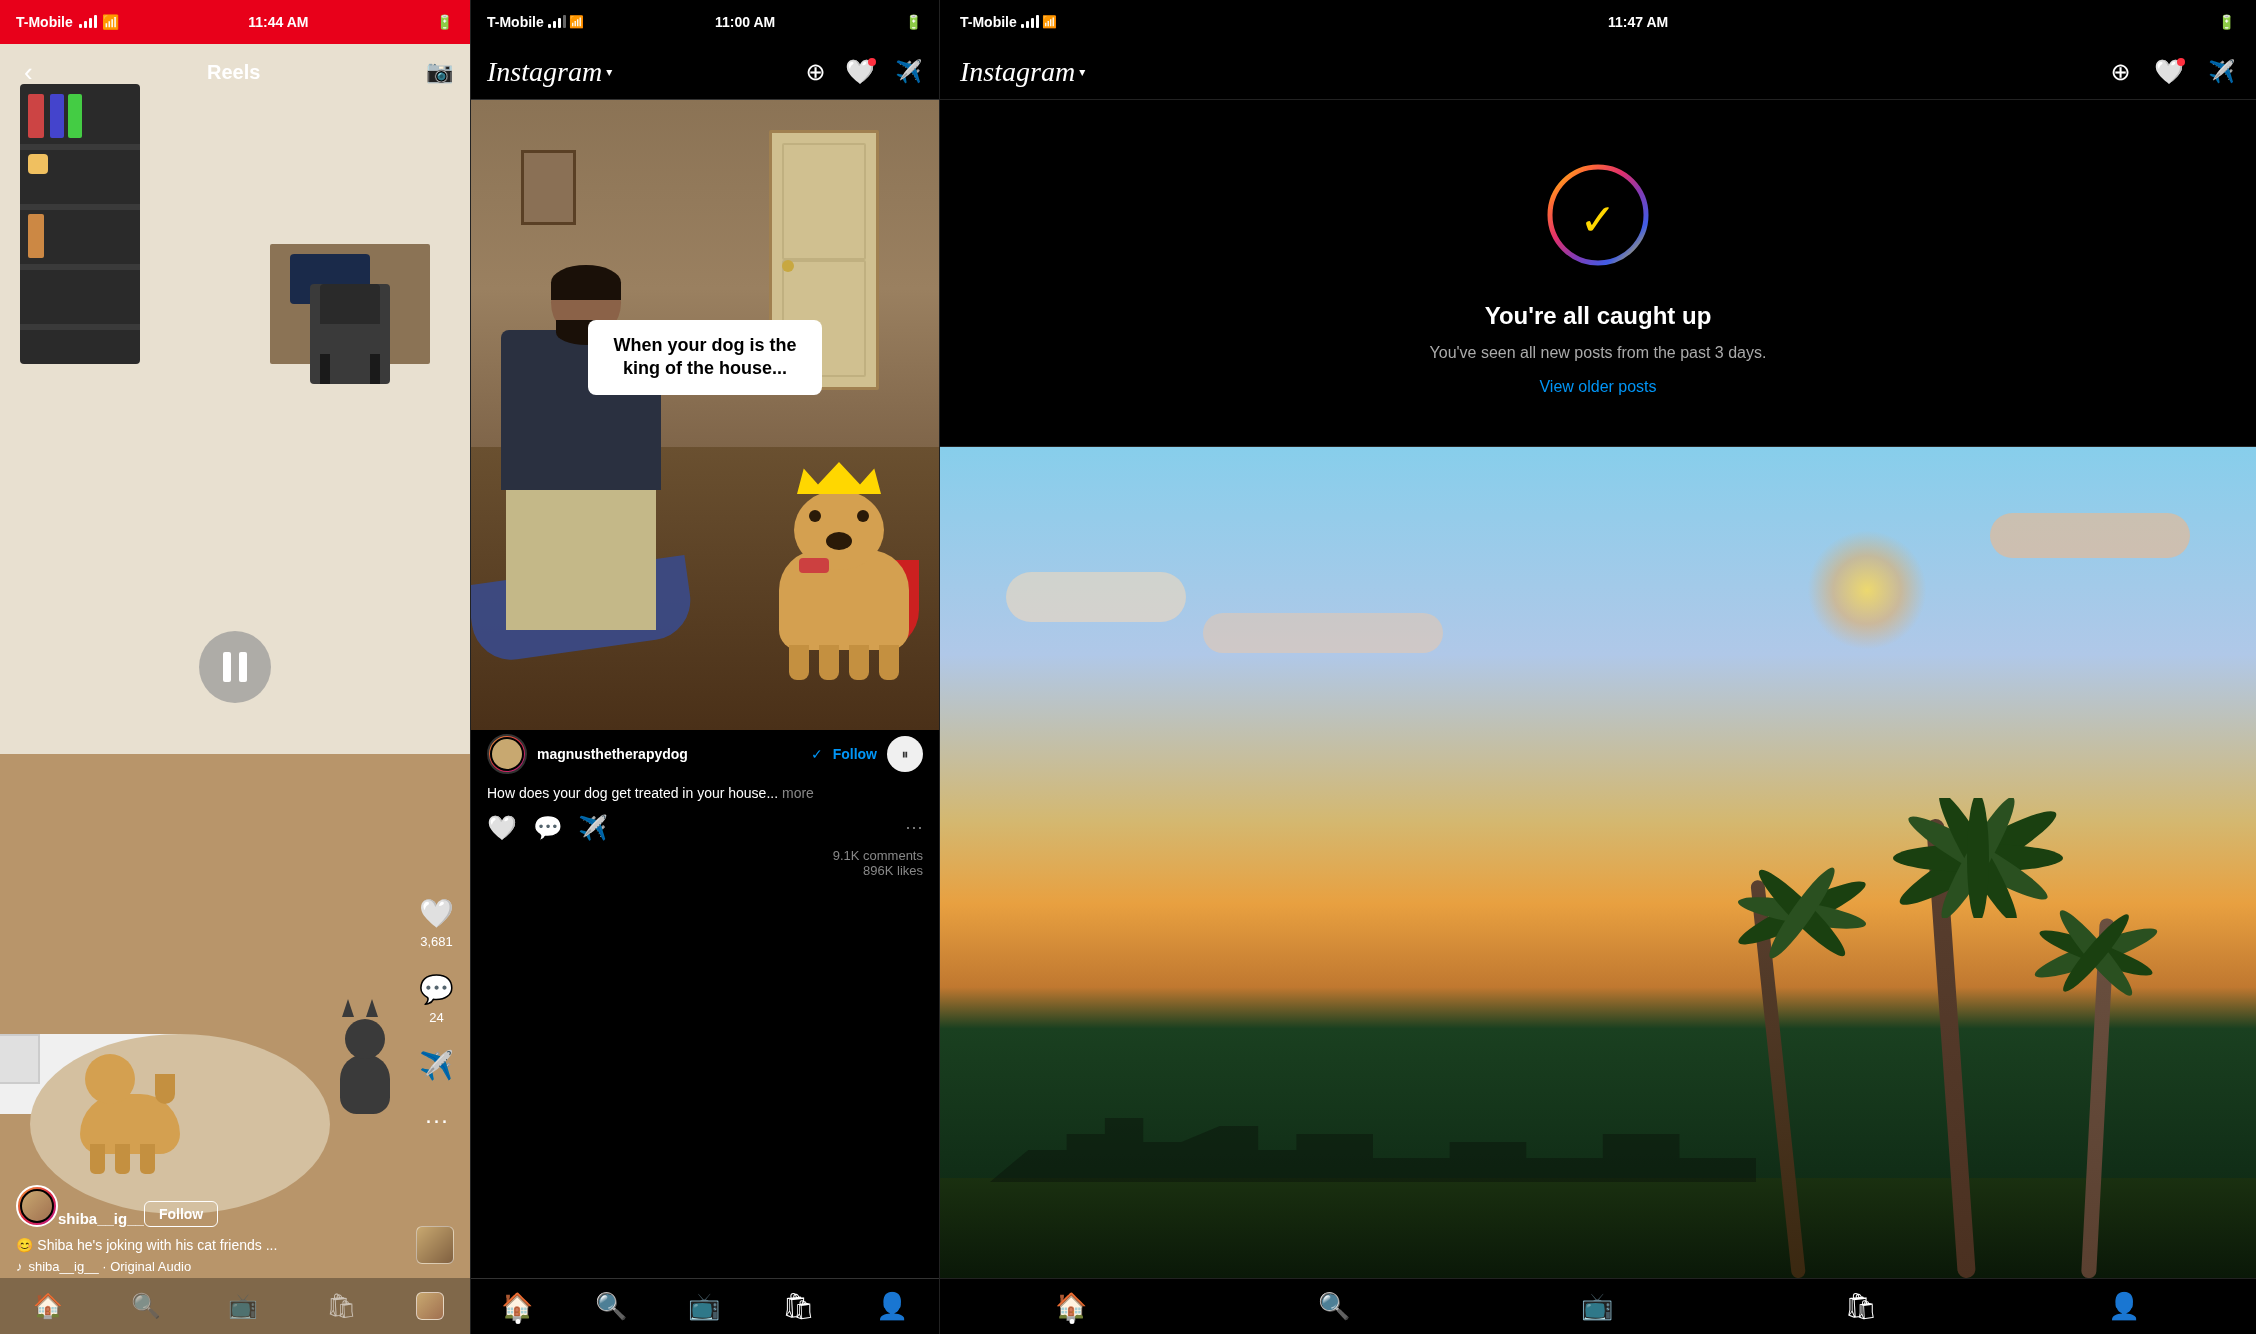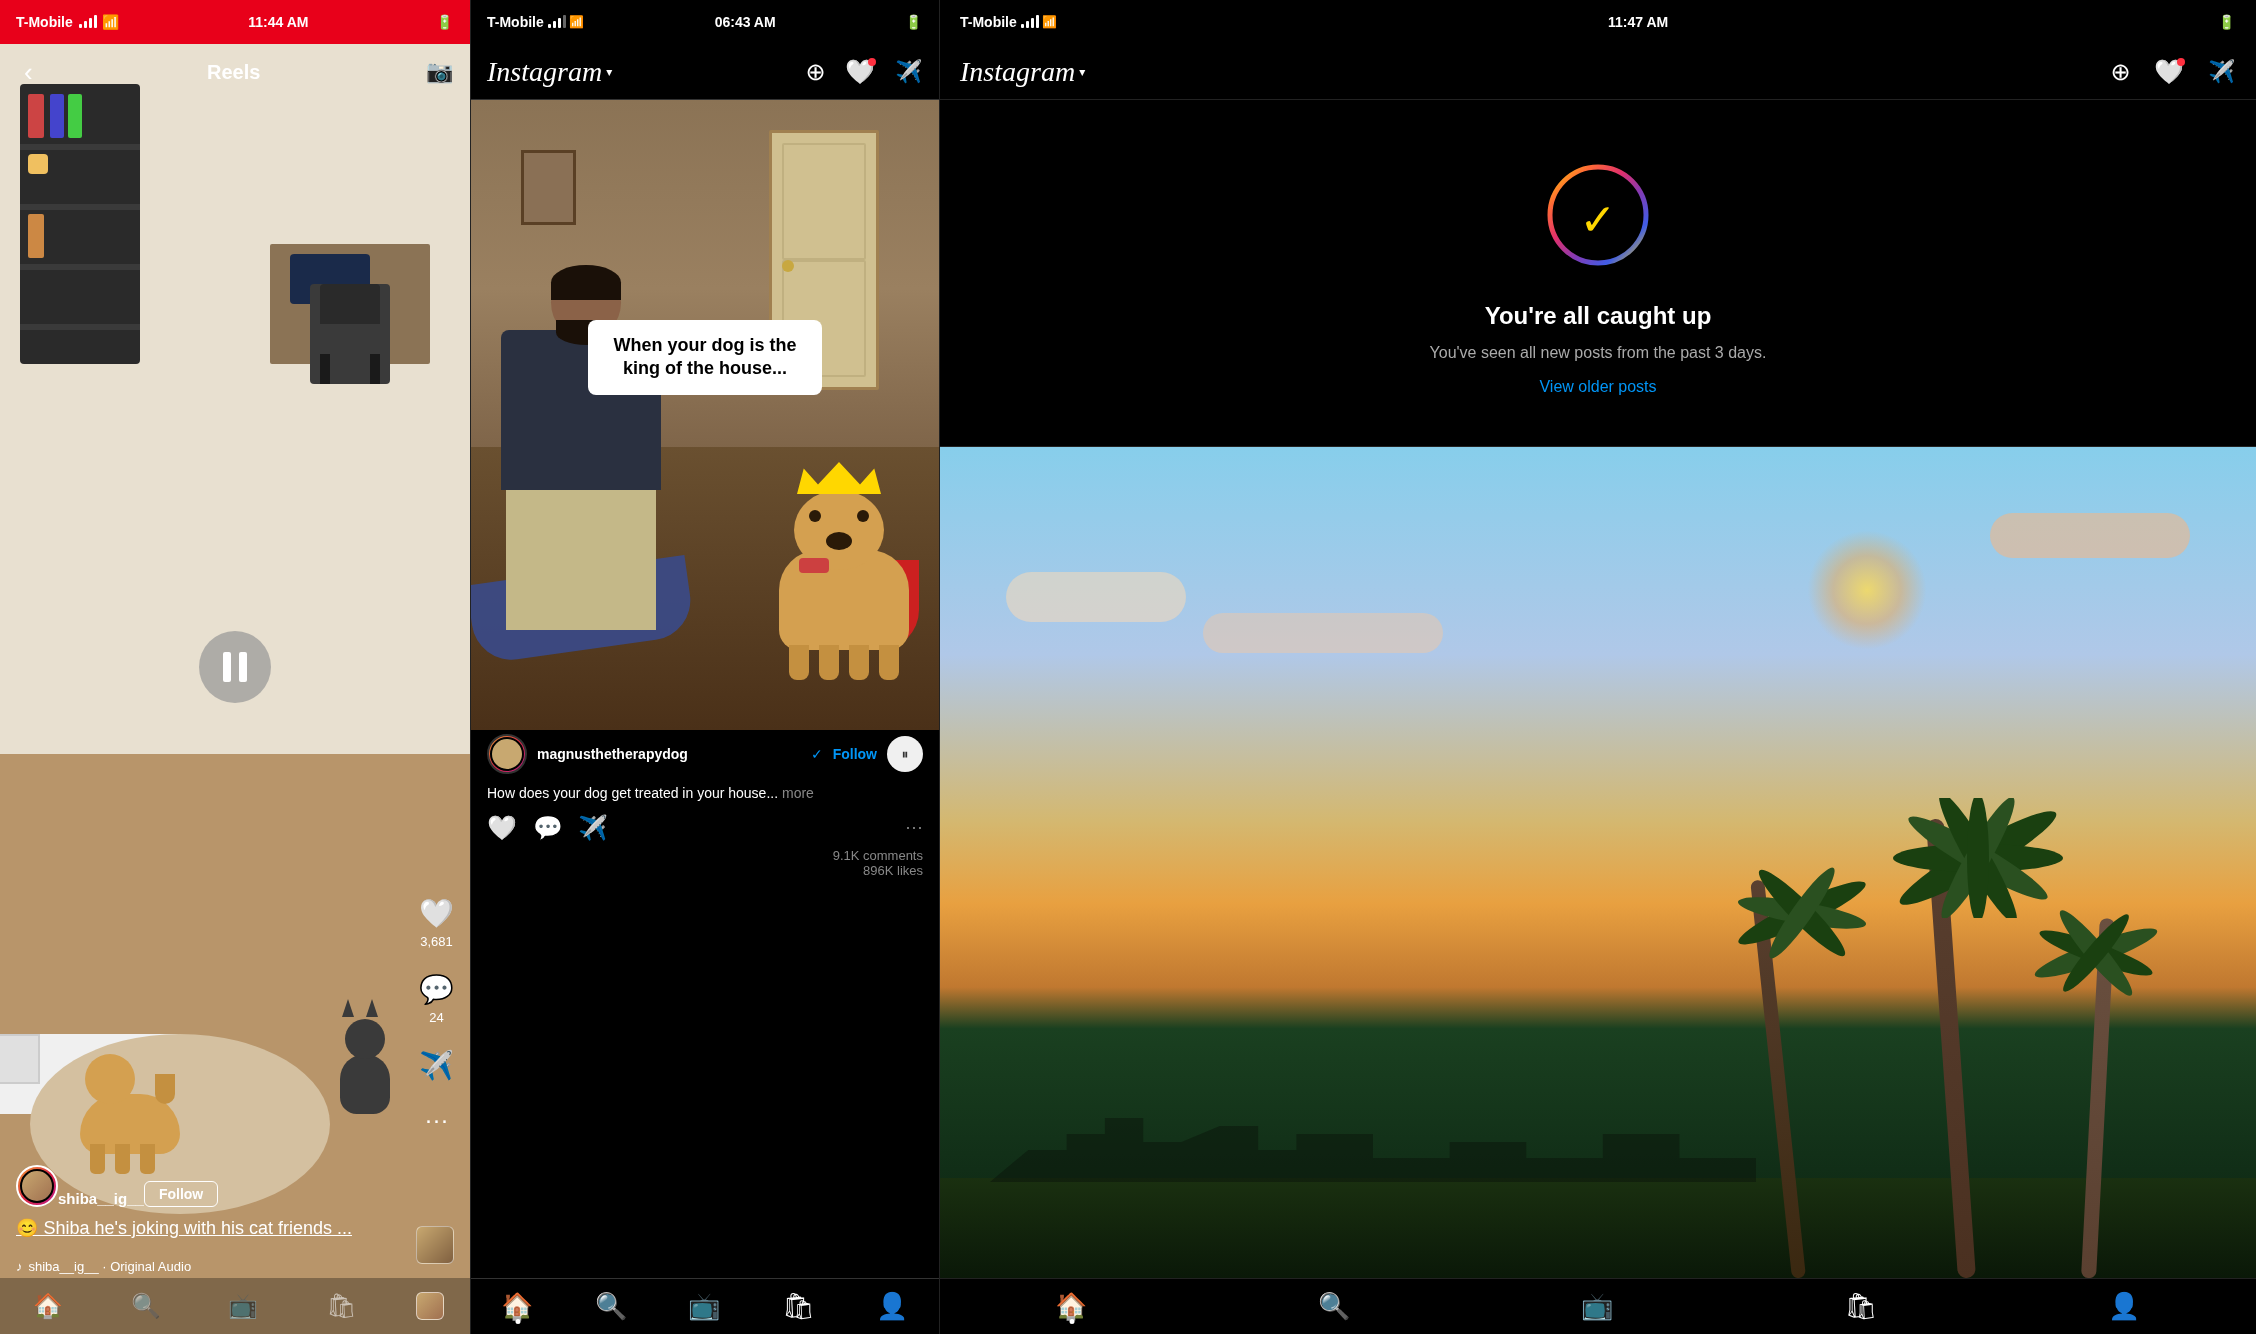--- a/index.html
+++ b/index.html
@@ -203,23 +203,22 @@
       background: transparent;
       border: 1.5px solid white;
       color: white;
       padding: 4px 14px;
       border-radius: 6px;
       font-size: 14px;
       font-weight: 600;
     }
     .reels-caption {
       color: white;
-      font-size: 18px;
-      margin-bottom: 20px;
-      text-decoration: underline;
+      font-size: 14px;
+      margin-bottom: 6px;
     }
     .reels-audio {
       display: flex;
       align-items: center;
       gap: 6px;
       color: white;
       font-size: 13px;
     }
 
     .reels-bottom-bar {
@@ -733,21 +732,21 @@
       <span>
         <span class="signal-bars" style="color:white;">
           <span class="signal-bar" style="height:4px;"></span>
           <span class="signal-bar" style="height:7px;"></span>
           <span class="signal-bar" style="height:10px;"></span>
           <span class="signal-bar" style="height:13px;opacity:0.4;"></span>
         </span>
       </span>
       <span style="font-size:12px;">📶</span>
     </div>
-    <div>06:43 AM</div>
+    <div>11:00 AM</div>
     <div style="display:flex;align-items:center;gap:4px;">
       <span>🔋</span>
     </div>
   </div>
 
   <div class="feed-header">
     <div style="display:flex;align-items:center;">
       <span class="feed-logo">Instagram</span>
       <span class="feed-logo-chevron">▾</span>
     </div>

